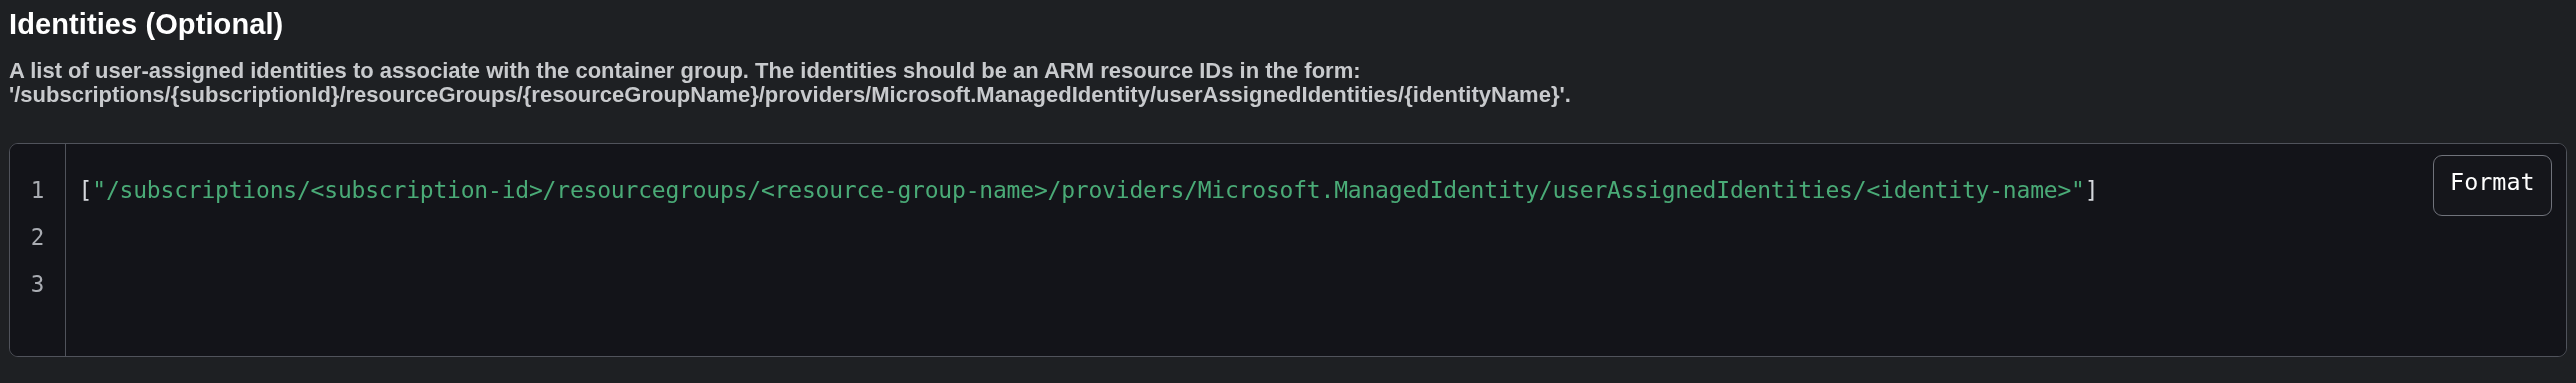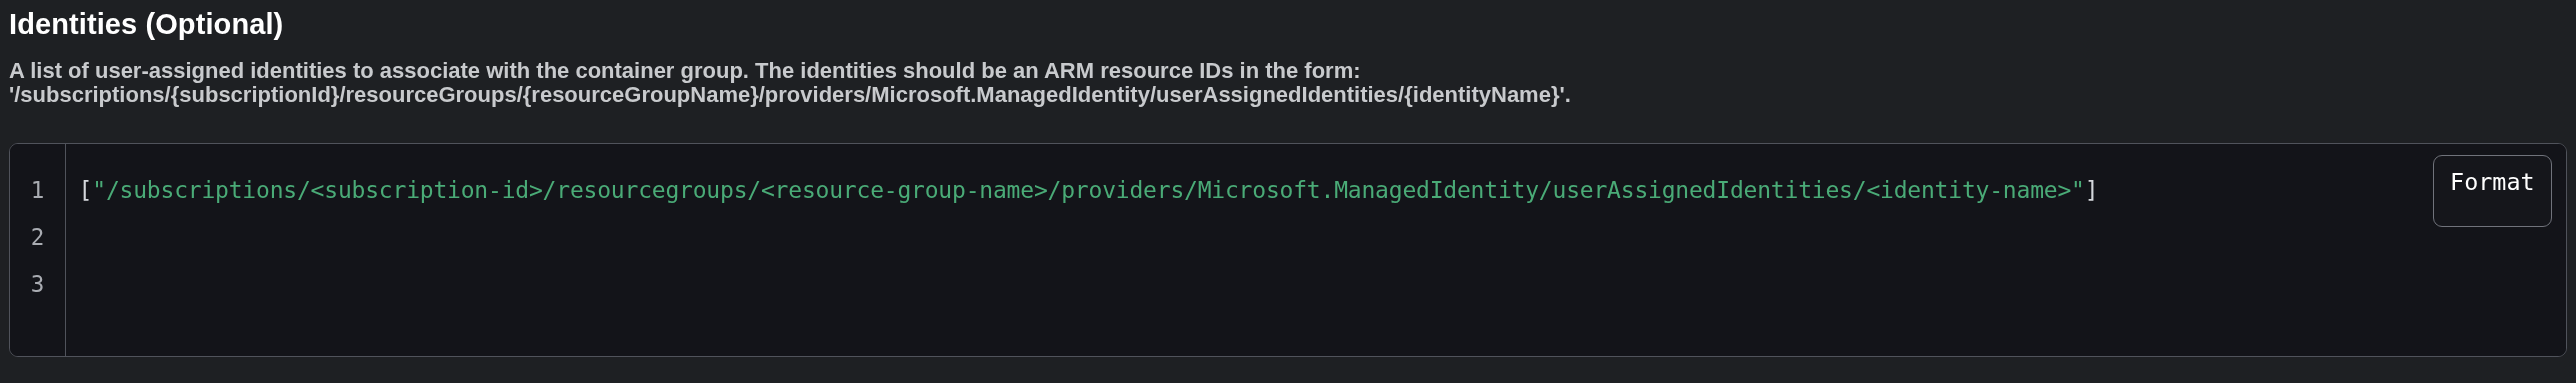--- a/index.html
+++ b/index.html
@@ -104,21 +104,21 @@
   }
 
   .tok-punct { color: #d4d7dc; }
   .tok-string { color: #4aab77; }
 
   .format-button {
     position: absolute;
     right: 14.4px;
     top: 10.8px;
     min-width: 112px;
-    height: 72px;
+    height: 61px;
     padding: 0 16px;
     background: #15161b;
     border: 1.4px solid #70737b;
     border-radius: 9px;
     color: #ffffff;
     font-family: "DejaVu Sans Mono", "Liberation Mono", monospace;
     font-size: 23.4px;
     line-height: 53px;
     text-align: center;
     cursor: pointer;

